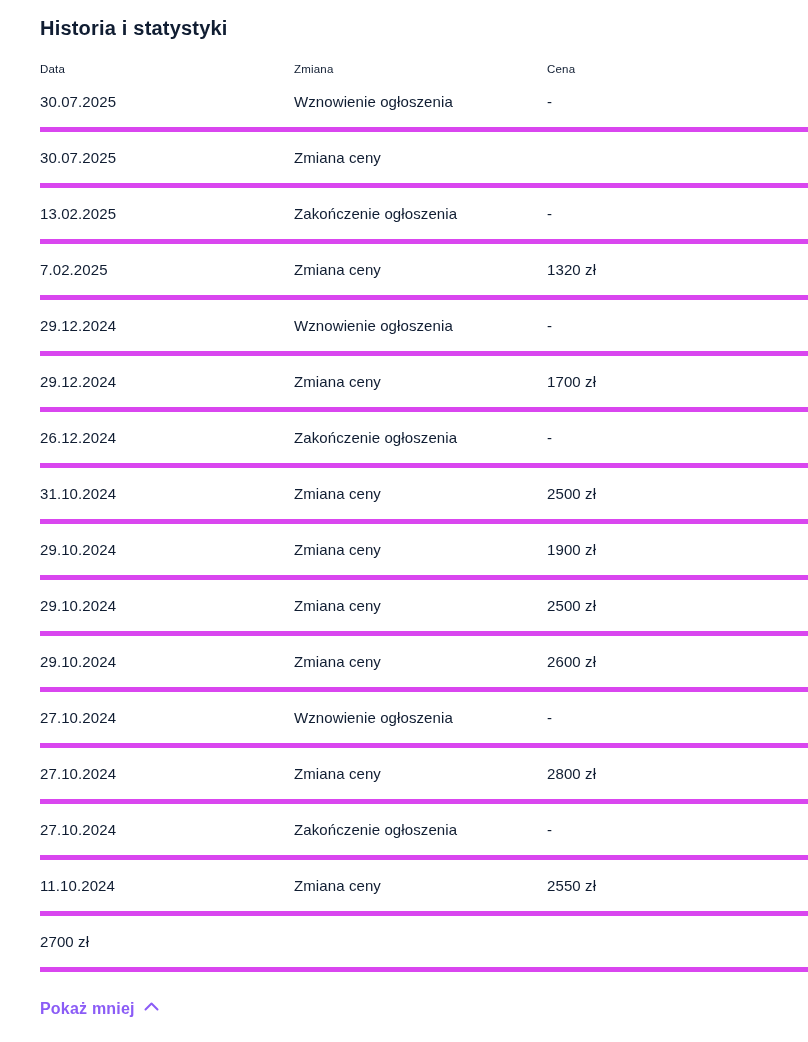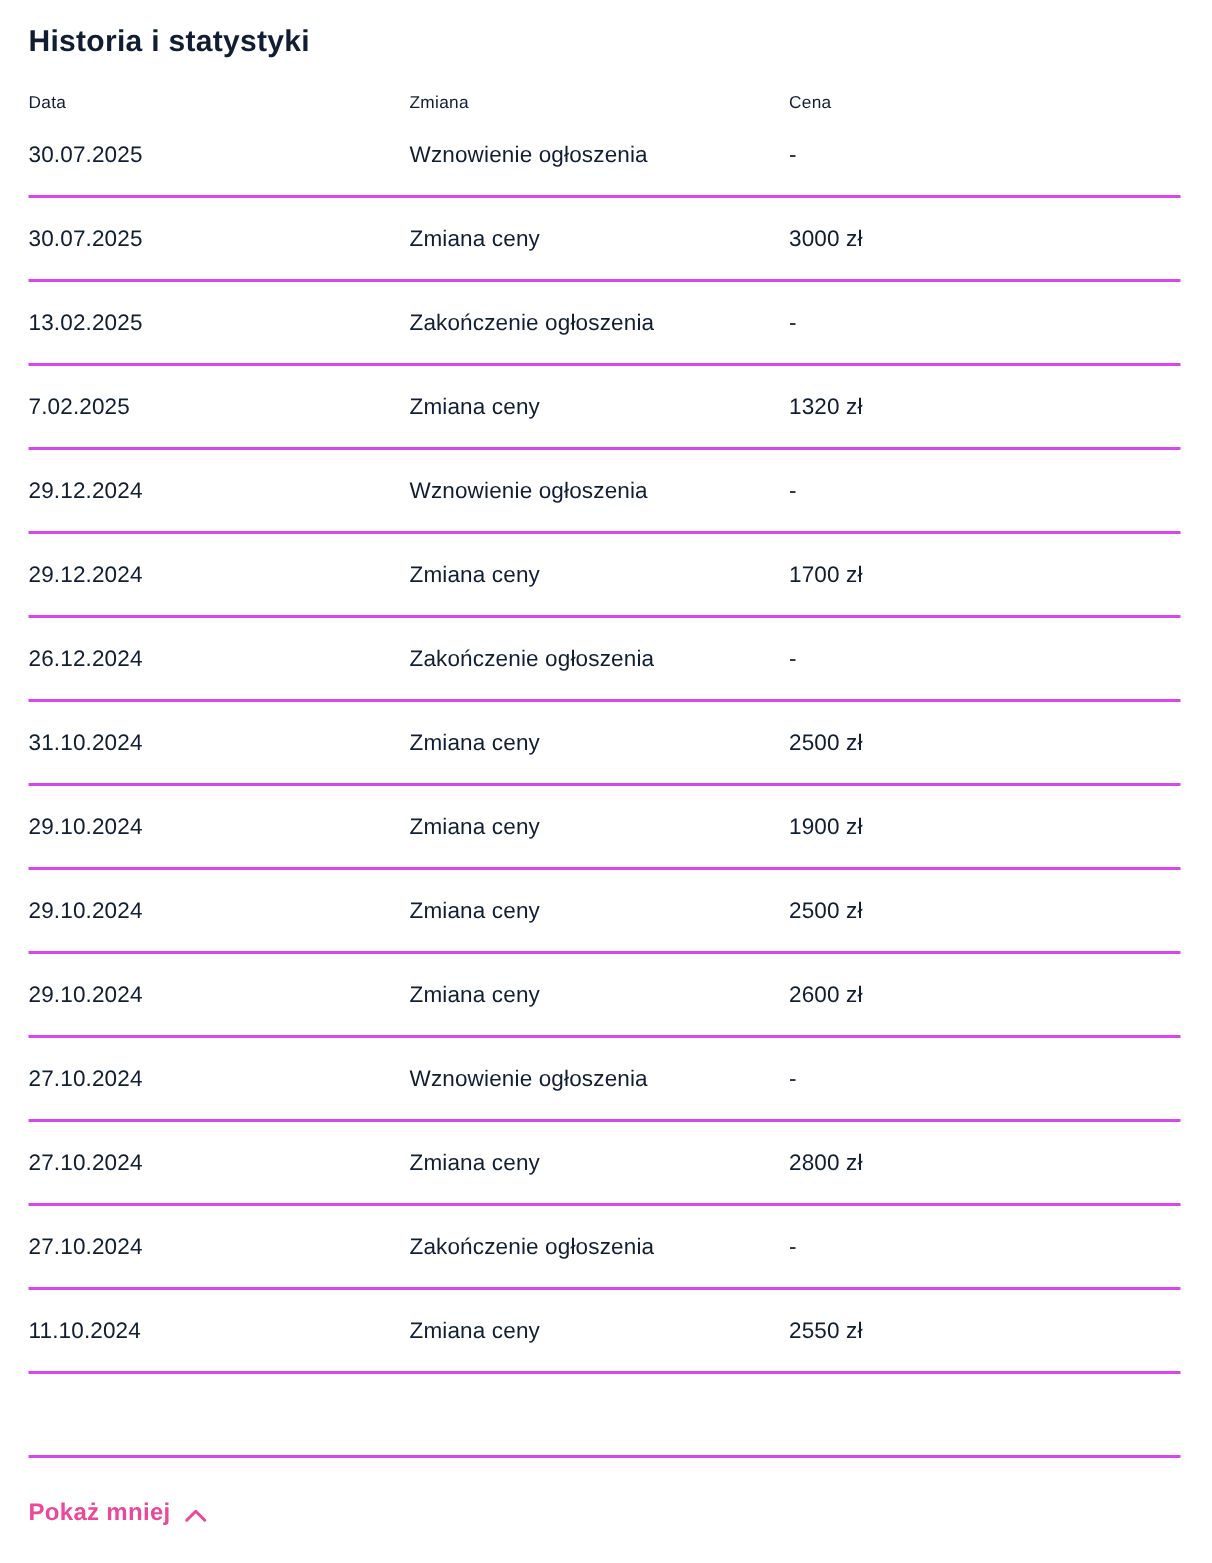--- a/index.html
+++ b/index.html
@@ -3,21 +3,21 @@
 <meta charset="utf-8">
 <style>
   * { box-sizing: border-box; margin: 0; padding: 0; }
   html, body {
     background: #ffffff;
     font-family: "Liberation Sans", sans-serif;
     color: #101d32;
   }
   body { width: 808px; min-height: 1042px; }
   .section {
-    padding: 16px 16px 14px 19px;
+    padding: 16px 16px 14px 40px;
     width: 792px;
   }
   .section-title {
     font-size: 20px;
     line-height: 24px;
     font-weight: 700;
     letter-spacing: 0.2px;
   }
   .table { width: 768px; }
   .thead {
@@ -30,36 +30,36 @@
   .th {
     font-size: 11.5px;
     font-weight: 400;
     letter-spacing: 0.2px;
   }
   .row {
     display: grid;
     grid-template-columns: 254px 253px 1fr;
     height: 56px;
     align-items: center;
-    border-bottom: 2px solid #d946ef;
+    border-bottom: 5px solid #d946ef;
   }
   .cell {
     font-size: 15px;
     font-weight: 400;
     letter-spacing: 0.1px;
   }
   .show-less {
     display: inline-flex;
-    align-items: center;
+    align-items: flex-start;
     gap: 9px;
     margin-top: 28px;
     background: none;
     border: none;
     cursor: pointer;
-    color: #ec4899;
+    color: #8b5cf6;
     font-family: "Liberation Sans", sans-serif;
     font-size: 16px;
     font-weight: 700;
     letter-spacing: 0.2px;
     padding: 0;
   }
   .chevron-up {
     display: inline-flex;
     align-items: center;
     margin-top: 2px;
@@ -80,21 +80,20 @@
     <div id="rows">
   <div class="row">
     <div class="cell">30.07.2025</div>
     <div class="cell">Wznowienie ogłoszenia</div>
     <div class="cell">-</div>
   </div>
 
   <div class="row">
     <div class="cell">30.07.2025</div>
     <div class="cell">Zmiana ceny</div>
-    <div class="cell">3000 zł</div>
   </div>
 
   <div class="row">
     <div class="cell">13.02.2025</div>
     <div class="cell">Zakończenie ogłoszenia</div>
     <div class="cell">-</div>
   </div>
 
   <div class="row">
     <div class="cell">7.02.2025</div>
@@ -162,20 +161,21 @@
     <div class="cell">-</div>
   </div>
 
   <div class="row">
     <div class="cell">11.10.2024</div>
     <div class="cell">Zmiana ceny</div>
     <div class="cell">2550 zł</div>
   </div>
 
   <div class="row">
+    <div class="cell">2700 zł</div>
   </div>
 </div>
   </div>
 
   <button class="show-less">
     <span>Pokaż mniej</span>
     <span class="chevron-up">
       <svg width="15" height="9" viewBox="0 0 15 9" aria-hidden="true">
         <polyline points="1.5,7.5 7.5,1.5 13.5,7.5" fill="none" stroke="currentColor" stroke-width="2" stroke-linecap="round" stroke-linejoin="round"></polyline>
       </svg>

